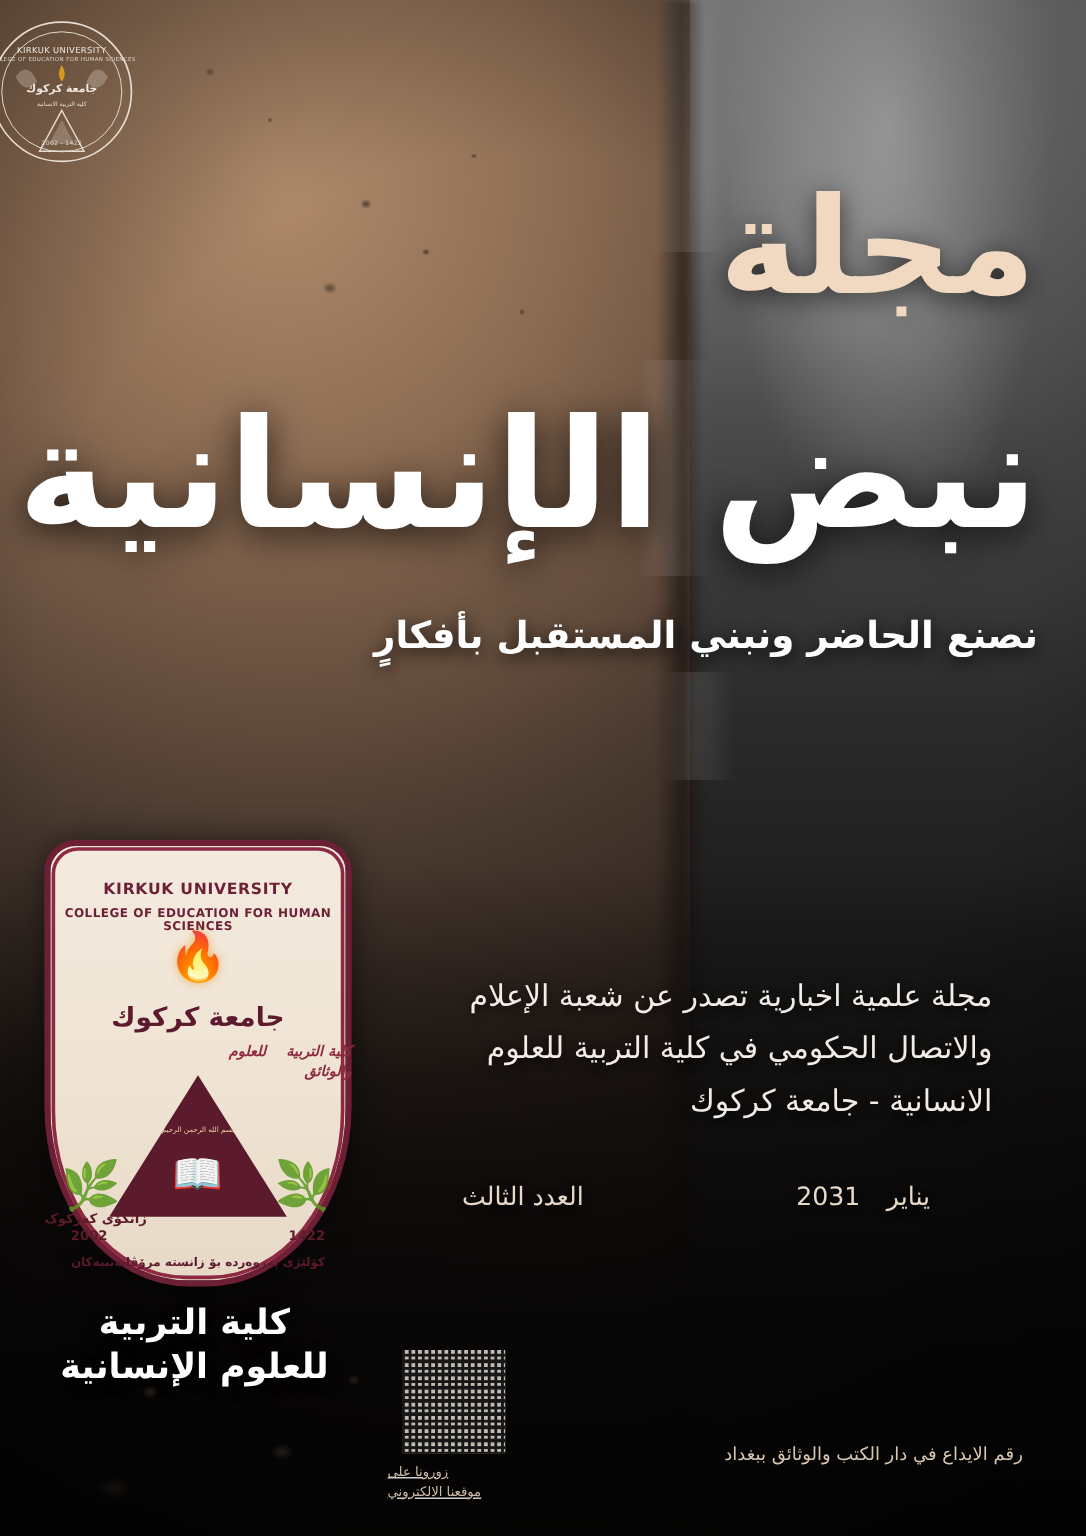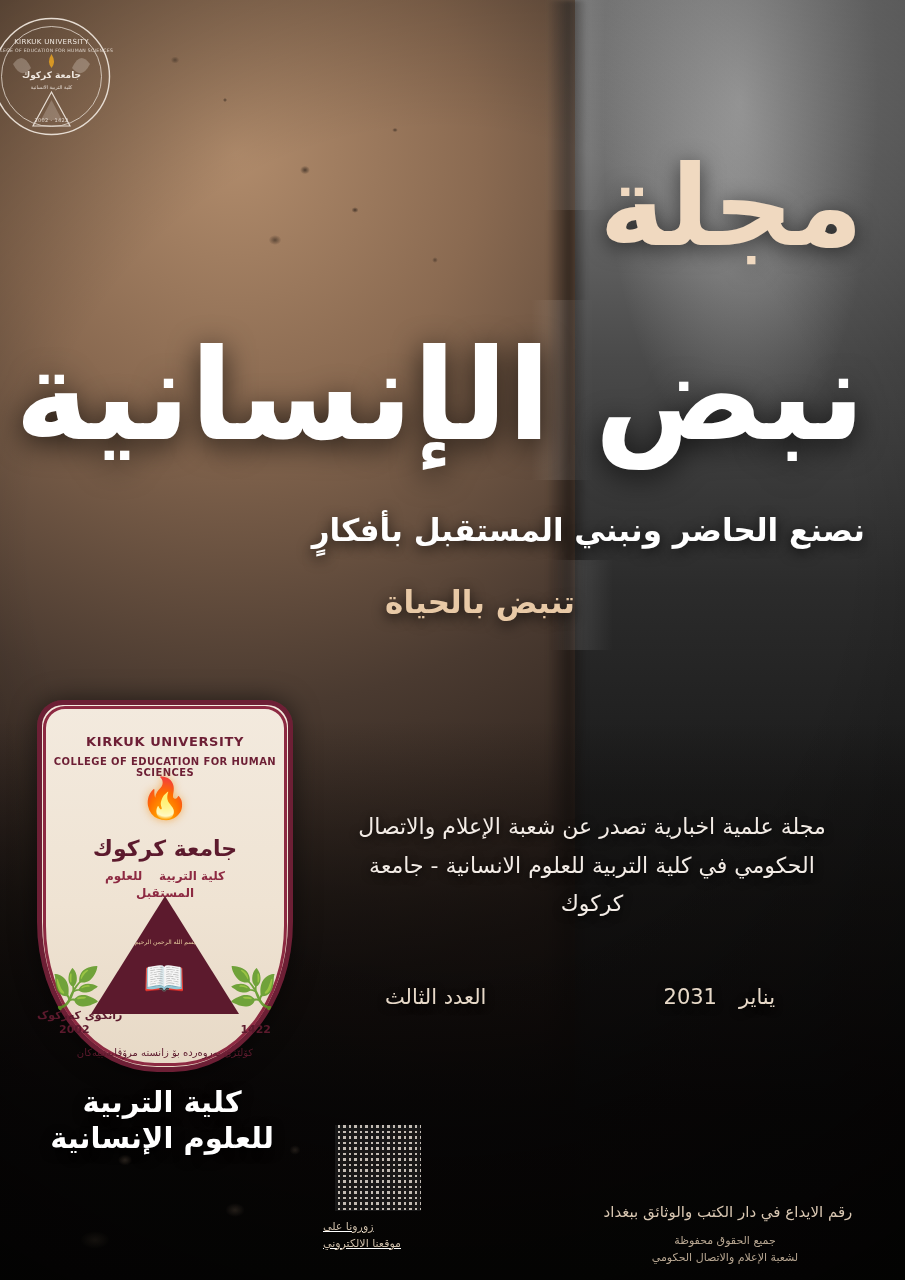--- a/index.html
+++ b/index.html
@@ -166,22 +166,22 @@
     color: #e8c9a6;
     text-shadow: 0 3px 14px rgba(0,0,0,.8);
   }
 
   
   .description {
     position: absolute;
     top: 808px;
     right: 78px;
     width: 470px;
-    text-align: center;
-    font-size: 22px;
+    text-align: right;
+    font-size: 25px;
     line-height: 1.75;
     color: #f3ece6;
     text-shadow: 0 2px 10px rgba(0,0,0,.85);
   }
   .issue-row {
     position: absolute;
     top: 985px;
     right: 130px;
     width: 390px;
     display: flex;
@@ -252,25 +252,25 @@
     width: 100%;
     text-align: center;
     font-size: 22px;
     font-weight: bold;
     color: #5c1a2d;
   }
   .emb-ar-sub {
     position: absolute;
     top: 168px;
     width: 100%;
-    text-align: center;
     font-size: 12px;
     font-weight: bold;
     color: #8d2a42;
     line-height: 1.4;
+    font-style: italic;
   }
   .emb-triangle {
     position: absolute;
     top: 196px;
     left: 50%;
     transform: translateX(-50%);
     width: 0;
     height: 0;
     border-left: 74px solid transparent;
     border-right: 74px solid transparent;
@@ -303,21 +303,21 @@
     font-size: 11px;
     font-weight: bold;
     color: #5c1a2d;
   }
   .emb-kurdish {
     position: absolute;
     bottom: 14px;
     width: 100%;
     text-align: center;
     font-size: 10px;
-    font-weight: normal;
+    font-weight: bold;
     color: #5c1a2d;
     margin-top: 32px;
   }
   .emb-mid-ar {
     position: absolute;
     bottom: 50px;
     width: 100%;
     text-align: left;
     font-size: 11px;
     font-weight: bold;
@@ -420,21 +420,20 @@
     <div class="lbl en-top">KIRKUK UNIVERSITY</div>
     <div class="lbl en-sub">COLLEGE OF EDUCATION FOR HUMAN SCIENCES</div>
     <div class="lbl ar-name">جامعة كركوك</div>
     <div class="lbl ar-sub">كلية التربية الانسانية</div>
     <div class="lbl yr">1422 - 2002</div>
   </div>
 
   <div class="magazine-word">مجلة</div>
   <div class="title-main">نبض الإنسانية</div>
   <div class="tagline-1">نصنع الحاضر ونبني المستقبل  بأفكارٍ</div>
-  <div class="tagline-2">تنبض بالحياة</div>
 
   <div class="description">مجلة علمية اخبارية تصدر عن شعبة الإعلام والاتصال الحكومي في كلية التربية للعلوم الانسانية - جامعة كركوك</div>
 
   <div class="issue-row">
     <div class="grp">
       <span>يناير</span>
       <span>2031</span>
     </div>
     <span>العدد الثالث</span>
   </div>
@@ -444,21 +443,21 @@
     <div class="shield-inner"></div>
     <div class="emb-en-top">KIRKUK UNIVERSITY</div>
     <div class="emb-en-sub">COLLEGE OF EDUCATION FOR HUMAN SCIENCES</div>
     <div class="flame">🔥</div>
     <div class="emb-ar-name">جامعة كركوك</div>
     <div class="emb-ar-sub">
       <span>كلية التربية</span>
       &nbsp;&nbsp;
       <span>للعلوم</span>
       <br>
-      <span>المستقبل</span>
+      <span>والوثائق</span>
     </div>
     <div class="laurel l">🌿</div>
     <div class="laurel r">🌿</div>
     <div class="emb-triangle"></div>
     <div class="emb-tiny-ar">بسم الله الرحمن الرحيم</div>
     <div class="emb-book">📖</div>
     <div class="emb-years">
       <span>1422</span>
       <span>2002</span>
     </div>
@@ -467,24 +466,20 @@
   </div>
 
   <div class="college-name">
     <div>كلية التربية</div>
     <div>للعلوم الإنسانية</div>
   </div>
 
   <div class="deposit">
     <div>رقم الايداع في دار الكتب والوثائق ببغداد</div>
   </div>
-  <div class="rights">
-    <div>جميع الحقوق محفوظة</div>
-    <div>لشعبة الإعلام والاتصال الحكومي</div>
-  </div>
 
   <div class="qr-block">
     <div class="qr"></div>
     <div class="qr-label">
       <div>زورونا على</div>
       <div>موقعنا الالكتروني</div>
     </div>
   </div>
 
 </div>

